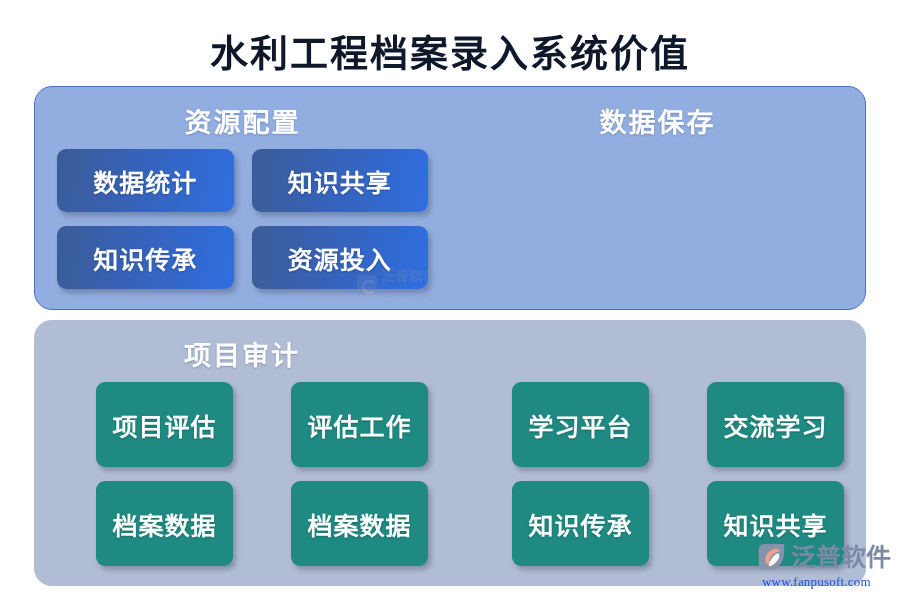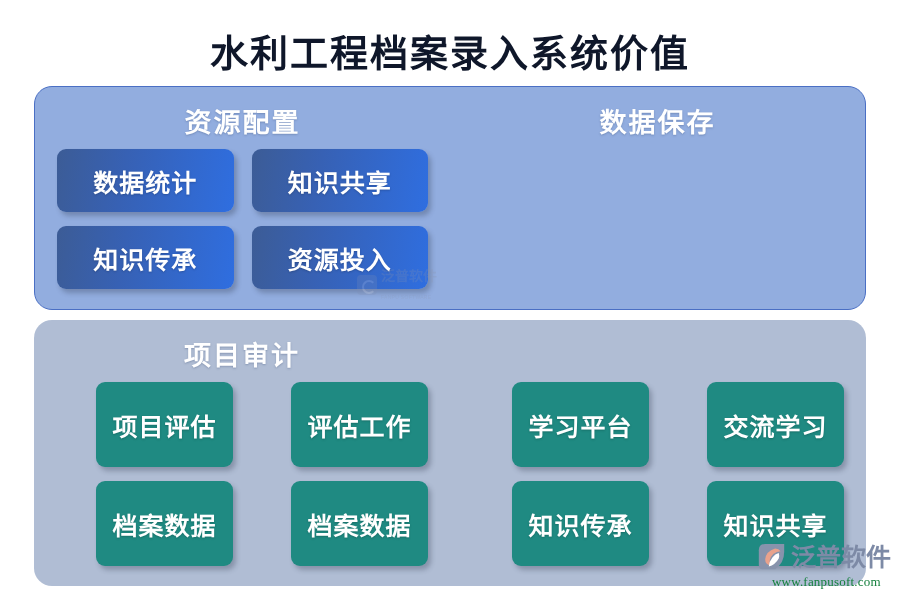--- a/index.html
+++ b/index.html
@@ -198,24 +198,24 @@
     font-size: 25px;
     font-weight: bold;
     color: #7d8aa6;
     letter-spacing: 0px;
     line-height: 28px;
     white-space: nowrap;
     font-family: "Liberation Serif", "DejaVu Serif", serif;
   }
   .brand-url {
     font-size: 13px;
-    color: #15803d;
+    color: #1d4ed8;
     letter-spacing: 0.2px;
     margin-top: 1px;
-    margin-left: 15px;
+    margin-left: 5px;
     white-space: nowrap;
     font-family: "Liberation Serif", "DejaVu Serif", serif;
   }
 </style>
 </head>
 <body>
 
 <div id="canvas">
 
   <div class="page-title">水利工程档案录入系统价值</div>

